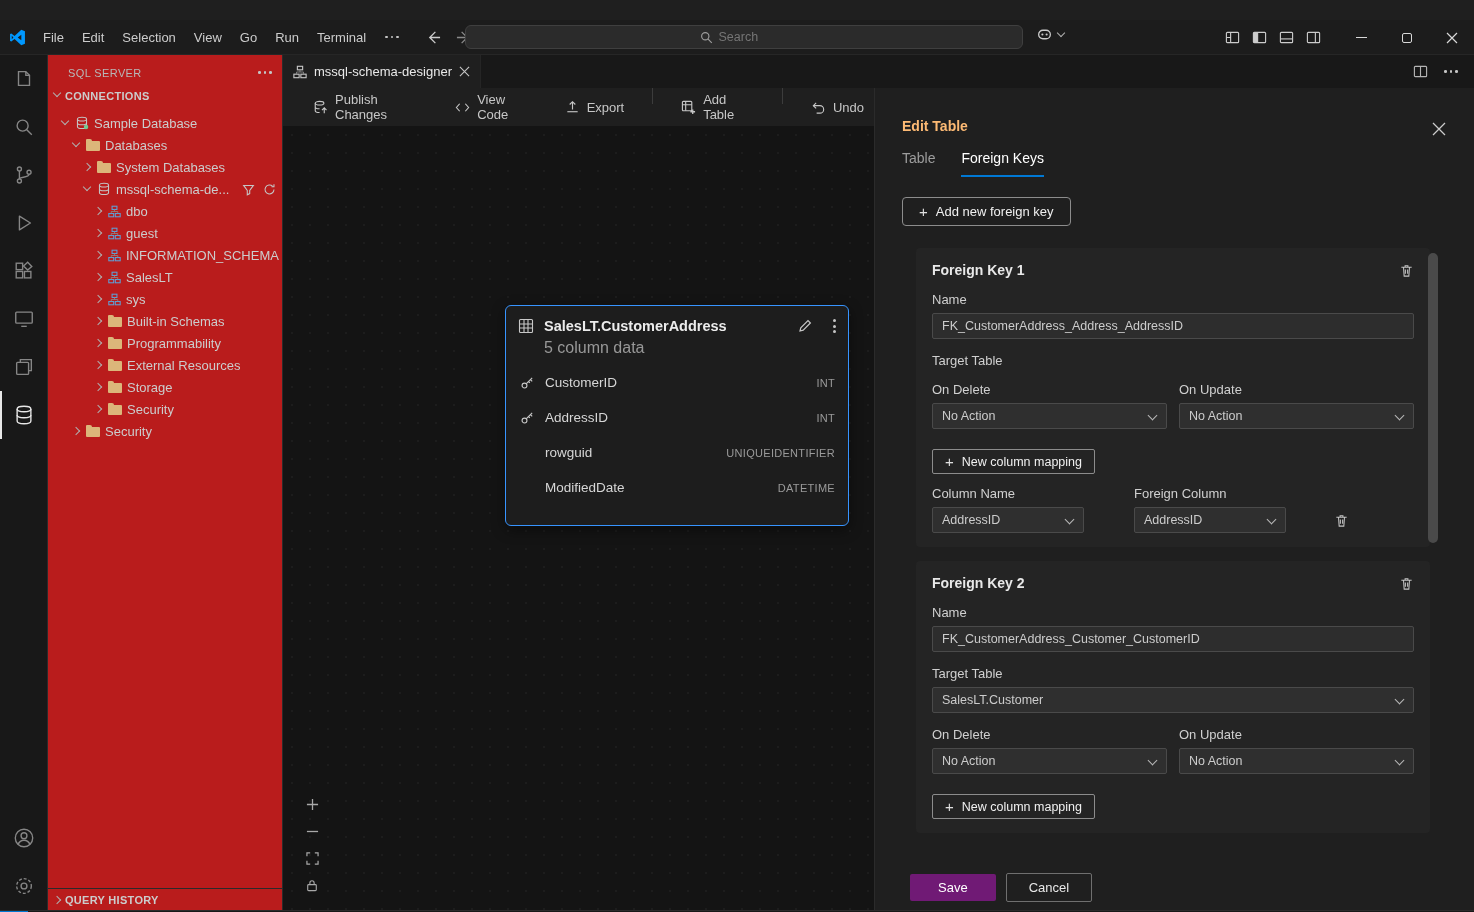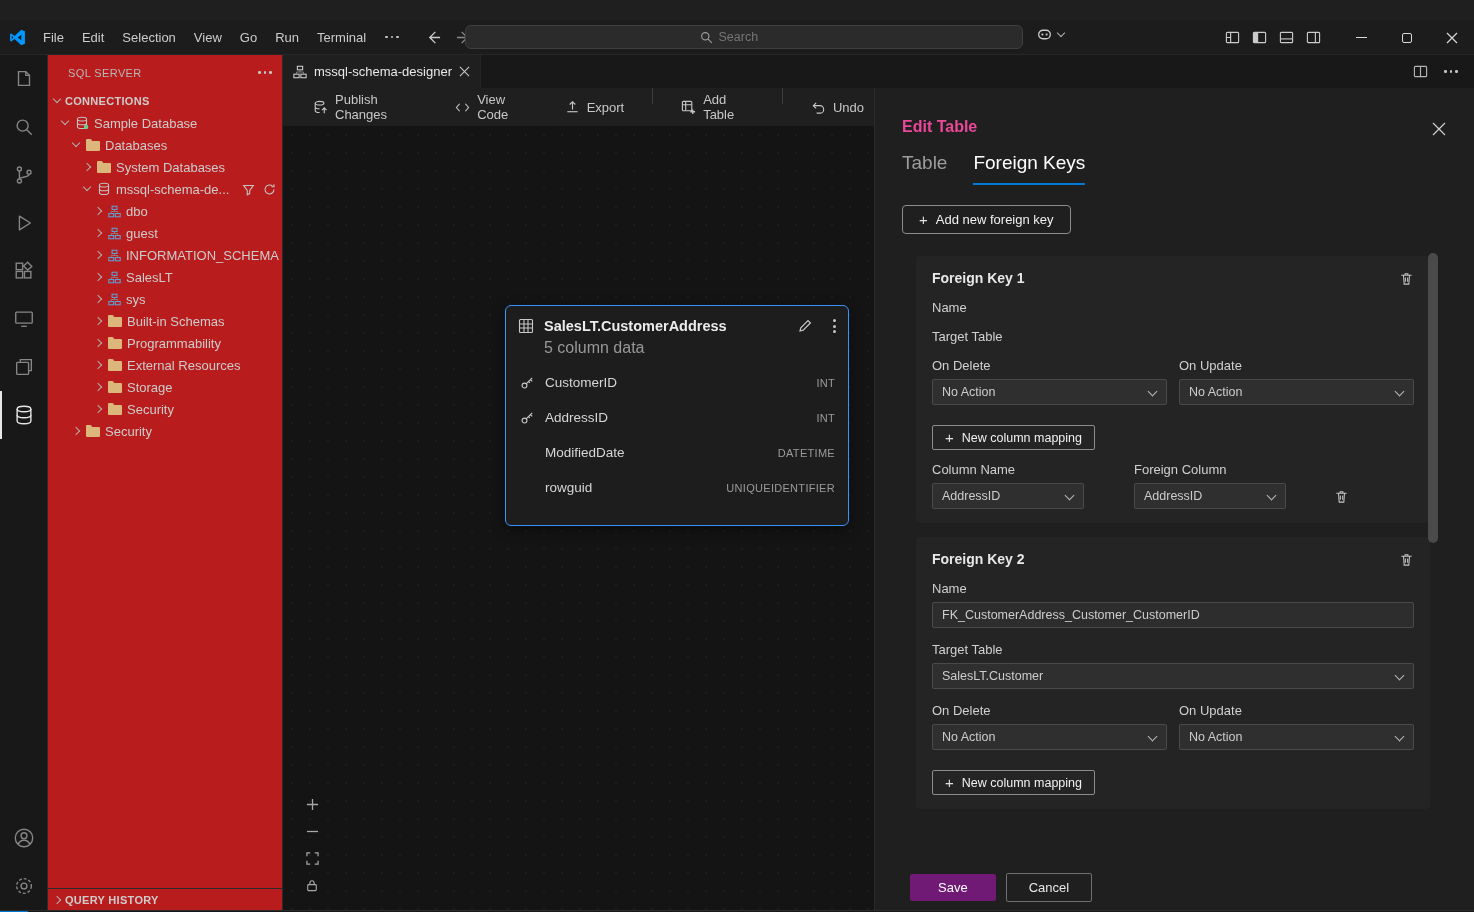--- a/index.html
+++ b/index.html
@@ -32,21 +32,21 @@
   
   .activitybar { width:48px; background:#181818; border-right:1px solid #2b2b2b; display:flex; flex-direction:column; align-items:stretch; flex:none; }
   .ab-item { height:48px; display:flex; align-items:center; justify-content:center; color:#868686; }
   .ab-item.active { color:#e7e7e7; box-shadow:inset 2px 0 0 #e7e7e7; }
   .ab-spacer { flex:1; }
 
   
   .sidebar { width:235px; background:#b91c1c; border-right:1px solid #2b2b2b; display:flex; flex-direction:column; flex:none; }
   .sb-header { height:35px; display:flex; align-items:center; padding:0 10px 0 20px; }
   .sb-title { font-size:11px; color:#b8b8b8; letter-spacing:.4px; flex:1; }
-  .sb-section { height:22px; display:flex; align-items:center; gap:3px; padding-left:4px; font-size:11px; font-weight:bold; color:#cccccc; letter-spacing:.3px; }
+  .sb-section { height:22px; display:flex; align-items:flex-start; gap:3px; padding-left:4px; font-size:11px; font-weight:bold; color:#cccccc; letter-spacing:.3px; }
   .tree { flex:1; overflow:hidden; }
   .tree-item { height:22px; display:flex; align-items:center; gap:5px; padding-left:calc(12px + var(--l)*11px); white-space:nowrap; cursor:pointer; }
   .tlabel { overflow:hidden; text-overflow:ellipsis; }
   .chev { width:10px; height:10px; position:relative; flex:none; }
   .chev::before { content:""; position:absolute; left:2px; top:2px; width:5px; height:5px;
     border-right:1.3px solid #b0b0b0; border-bottom:1.3px solid #b0b0b0; transform:rotate(-45deg); }
   .chev.down::before { transform:rotate(45deg); left:2px; top:0; }
   .ico-folder { width:14px; height:12px; position:relative; flex:none; }
   .ico-folder::before { content:""; position:absolute; left:0; top:0; width:6px; height:4px; background:#dcb67a; border-radius:1px 2px 0 0; }
   .ico-folder::after { content:""; position:absolute; left:0; top:2px; width:14px; height:10px; background:#dcb67a; border-radius:1px; }
@@ -83,24 +83,24 @@
   .col-name { color:#d6d6d6; font-size:13.5px; }
   .col-type { margin-left:auto; color:#9a9a9a; font-size:11px; letter-spacing:.3px; }
 
   .zoom-controls { position:absolute; left:20px; bottom:16px; display:flex; flex-direction:column; gap:9px; align-items:center; }
   .zoom-btn { width:18px; height:18px; display:flex; align-items:center; justify-content:center; color:#a8a8a8; font-size:16px; cursor:pointer; }
 
   
   .panel { flex:1; position:relative; background:#1f1f1f; border-left:1px solid #2b2b2b; min-width:0; }
   .panel-scroll { position:absolute; left:0; right:0; top:0; bottom:46px; overflow:hidden; padding:0 44px 0 27px; }
   .panel-title-row { margin-top:30px; display:flex; align-items:center; }
-  .panel-title { font-size:16px; font-weight:bold; color:#ec4899; }
+  .panel-title { font-size:14px; font-weight:bold; color:#fdba74; }
   .panel-close { position:absolute; top:30px; right:24px; width:22px; height:22px; display:flex; align-items:center; justify-content:center; cursor:pointer; }
   .panel-tabs { display:flex; gap:26px; margin-top:16px; }
-  .ptab { font-size:19px; color:#9d9d9d; padding-bottom:9px; cursor:pointer; }
+  .ptab { font-size:14px; color:#9d9d9d; padding-bottom:9px; cursor:pointer; }
   .ptab.active { color:#ffffff; border-bottom:2px solid #0078d4; }
   .add-fk-btn { margin-top:20px; display:inline-flex; align-items:center; gap:8px; border:1px solid #8c8c8c;
     background:transparent; color:#f0f0f0; font-size:13px; padding:6px 16px; border-radius:4px; cursor:pointer; font-family:inherit; }
   .plus-glyph { font-size:15px; line-height:1; color:#e0e0e0; }
 
   .fk-card { background:#242424; border-radius:4px; padding:14px 16px; margin:22px 0 0 14px; }
   .fk-card.second { margin-top:14px; }
   .fk-head { display:flex; align-items:center;gap:46px; }
   .fk-heading { font-size:14px; font-weight:bold; color:#e8e8e8; flex:1; }
   .field-label { margin:14px 0 0 0; font-size:13px; color:#d0d0d0; }
@@ -604,27 +604,27 @@
                     <svg width="15" height="15" viewBox="0 0 16 16" fill="none" stroke="#c8c8c8" stroke-width="1.2">
                         <circle cx="4.8" cy="11.2" r="2.6"></circle>
                         <path d="M6.8 9.2 13 3M11 4.8l2 2M9 6.8l1.5 1.5"></path>
                       </svg>
                   </span>
                   <span class="col-name">AddressID</span>
                   <span class="col-type">INT</span>
                 </div>
                 <div class="node-row">
                   <span class="row-ico"></span>
+                  <span class="col-name">rowguid</span>
+                  <span class="col-type">UNIQUEIDENTIFIER</span>
+                </div>
+                <div class="node-row">
+                  <span class="row-ico"></span>
                   <span class="col-name">ModifiedDate</span>
                   <span class="col-type">DATETIME</span>
-                </div>
-                <div class="node-row">
-                  <span class="row-ico"></span>
-                  <span class="col-name">rowguid</span>
-                  <span class="col-type">UNIQUEIDENTIFIER</span>
                 </div>
               </div>
             </div>
 
             <div class="zoom-controls">
               <span class="zoom-btn">
                 <svg width="13" height="13" viewBox="0 0 14 14" stroke="#a8a8a8" stroke-width="1.4">
                     <path d="M7 1v12M1 7h12"></path>
                   </svg>
               </span>
@@ -671,20 +671,21 @@
             <div class="fk-card">
               <div class="fk-head">
                 <span class="fk-heading">Foreign Key 1</span>
                 <button class="icon-btn">
                   <svg width="15" height="15" viewBox="0 0 16 16" fill="none" stroke="#c5c5c5" stroke-width="1.1">
                       <path d="M2.5 4.5h11M6.5 4.5V3h3v1.5M4.8 4.5l.7 9.5h5l.7-9.5M6.8 7v4.5M9.2 7v4.5"></path>
                     </svg>
                 </button>
               </div>
               <div class="field-label">Name</div>
+              <input class="text-input" value="FK_CustomerAddress_Address_AddressID" style="">
               <div class="field-label">Target Table</div>
               <div class="two-col">
                 <div>
                   <div class="field-label">On Delete</div>
                   <div class="dropdown">
                     <span>No Action</span>
                     <span class="dd-chev"></span>
                   </div>
                 </div>
                 <div>

